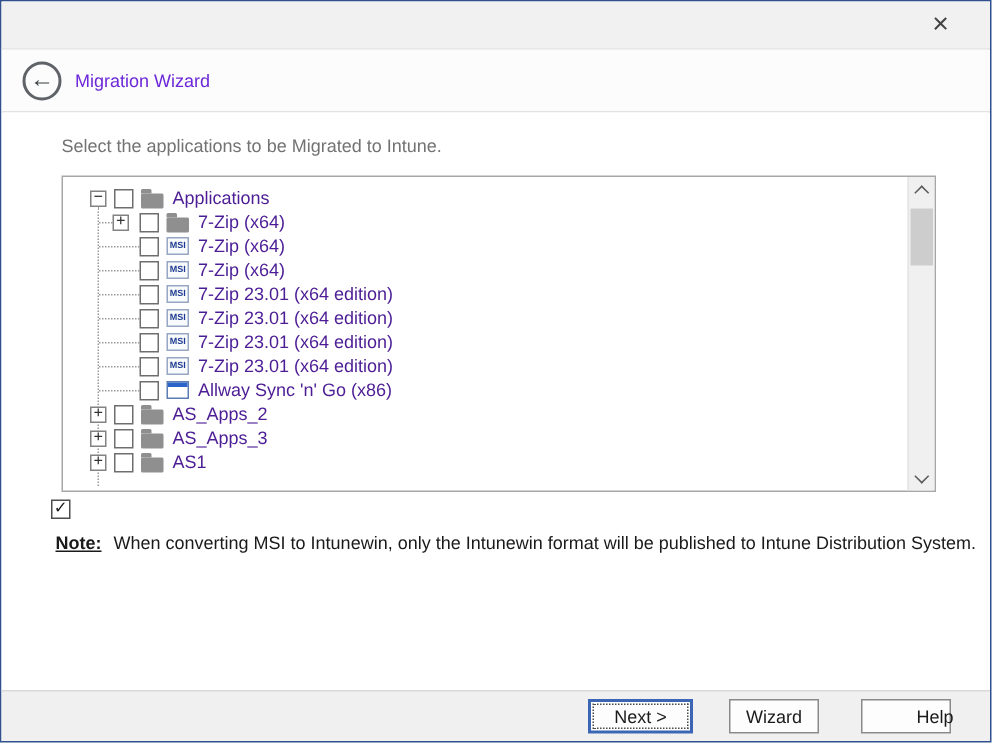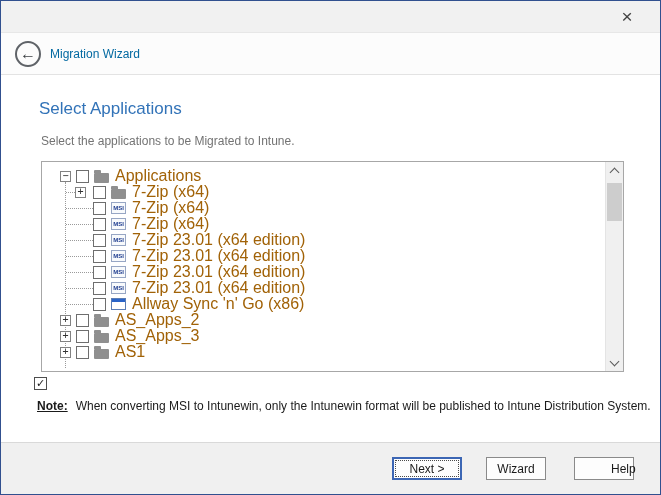--- a/index.html
+++ b/index.html
@@ -8,21 +8,21 @@
     background:#fff;box-sizing:border-box;display:flex;flex-direction:column;}
   
   .titlebar{height:31px;background:#f1f1f1;border-bottom:1px solid #e7e7e7;position:relative;flex:none;}
   .close-btn{position:absolute;right:20px;top:3px;width:26px;height:26px;display:flex;align-items:center;
     justify-content:center;font-size:19px;color:#444;cursor:default;}
   
   .header{height:41px;background:#fcfcfc;border-bottom:1px solid #e3e3e3;display:flex;align-items:center;
     padding-left:14px;flex:none;}
   .back-btn{width:26px;height:26px;border:2px solid #5f6368;border-radius:50%;display:flex;align-items:center;
     justify-content:center;color:#3c4043;font-size:16px;line-height:1;box-sizing:border-box;background:#fcfcfc;}
-  .header-title{margin-left:9px;font-size:12px;color:#0369a1;}
+  .header-title{margin-left:9px;font-size:12px;color:#6d28d9;}
   
   .content{flex:1;background:#fff;position:relative;}
   .page-heading{margin:24px 0 0 38px;font-size:17px;color:#3273b8;}
   .instruction{margin:15px 0 0 40px;font-size:12px;color:#737373;}
   
   .treebox{position:relative;margin:13px 0 0 40px;width:583px;height:211px;border:1px solid #a7a7a7;
     background:#fff;box-sizing:border-box;overflow:hidden;}
   .tree-rows{position:absolute;left:0;top:0;right:18px;bottom:0;padding-top:6px;overflow:hidden;}
   .vline{position:absolute;left:23px;top:20px;height:186px;border-left:1px dotted #9a9a9a;}
   .trow{height:16px;display:flex;align-items:center;white-space:nowrap;}
@@ -38,38 +38,38 @@
   .cb{width:13px;height:13px;box-sizing:border-box;border:1px solid #6e6e6e;background:#fff;flex:none;margin-right:5px;}
   .ticon{flex:none;margin-right:6px;}
   .folder{width:15px;height:10px;background:#8f8f8f;border-radius:1px;position:relative;margin-top:3px;}
   .folder::before{content:'';position:absolute;top:-3px;left:0;width:7px;height:3px;background:#8f8f8f;
     border-radius:1px 1px 0 0;}
   .msi{width:15px;height:12px;box-sizing:border-box;border:1px solid #97a6c4;background:#f8fafc;
     display:flex;align-items:center;justify-content:center;}
   .msi::after{content:'MSI';font-size:6px;font-weight:bold;color:#1e3c8f;line-height:1;}
   .app{width:15px;height:12px;box-sizing:border-box;border:1px solid #5b7db4;background:#fff;position:relative;}
   .app::before{content:'';position:absolute;top:0;left:0;right:0;height:3px;background:#2a64c8;}
-  .lbl{font-size:16px;color:#a16207;}
+  .lbl{font-size:12px;color:#4c1d95;}
   
   .sb{position:absolute;top:0;right:0;bottom:0;width:17px;background:#f0f0f0;border-left:1px solid #e4e4e4;}
   .sb-btn{position:absolute;left:0;width:17px;height:17px;display:flex;align-items:center;justify-content:center;}
   .sb-up{top:0;}.sb-down{bottom:0;}
   .chev{width:6px;height:6px;border-right:1.5px solid #5a5a5a;border-bottom:1.5px solid #5a5a5a;}
   .chev.up{transform:rotate(-135deg);margin-top:4px;}
   .chev.down{transform:rotate(45deg);margin-bottom:3px;}
   .sb-thumb{position:absolute;left:1px;right:1px;top:21px;height:38px;background:#cdcdcd;}
   
   .convert-row{display:flex;align-items:center;margin:5px 0 0 33px;}
   .convert-cb{width:13px;height:13px;box-sizing:border-box;border:1px solid #4d4d4d;background:#fff;
     display:flex;align-items:center;justify-content:center;font-size:11px;color:#1a1a1a;line-height:1;}
   .convert-lbl{margin-left:6px;font-size:12px;color:#1a1a1a;}
   .note-row{margin:9px 0 0 36px;font-size:12px;color:#1a1a1a;}
   .note-label{font-weight:bold;margin-right:8px;text-decoration:underline;}
   
-  .footer{height:52px;background:#f0f0f0;border-top:1px solid #d9d9d9;display:flex;align-items:center;
+  .footer{height:34px;background:#f0f0f0;border-top:1px solid #d9d9d9;display:flex;align-items:center;
     justify-content:flex-end;padding-right:26px;flex:none;box-sizing:border-box;}
   .btn{height:23px;box-sizing:border-box;background:#fdfdfd;border:1px solid #8a8a8a;font-size:12px;
     color:#1a1a1a;font-family:"Liberation Sans",sans-serif;padding:0;}
   .btn-next{width:70px;border:2px solid #3c66b4;outline:1px dotted #4a4a4a;outline-offset:-4px;}
   .btn-cancel{width:60px;margin-left:24px;}
   .btn-help{width:60px;margin-left:28px;padding-left:36px;}
 </style>
 </head>
 <body>
 
@@ -82,21 +82,20 @@
   </div>
 
   <div class="header">
     <div class="back-btn">
       <span>←</span>
     </div>
     <span class="header-title">Migration Wizard</span>
   </div>
 
   <div class="content">
-    <div class="page-heading">Select Applications</div>
     <div class="instruction">Select the applications to be Migrated to Intune.</div>
 
     <div class="treebox">
       <div class="vline"></div>
       <div class="tree-rows">
           <div class="trow lv0">
             <span class="expander">−</span>
             <span class="cb"></span>
             <span class="ticon folder"></span>
             <span class="lbl">Applications</span>

